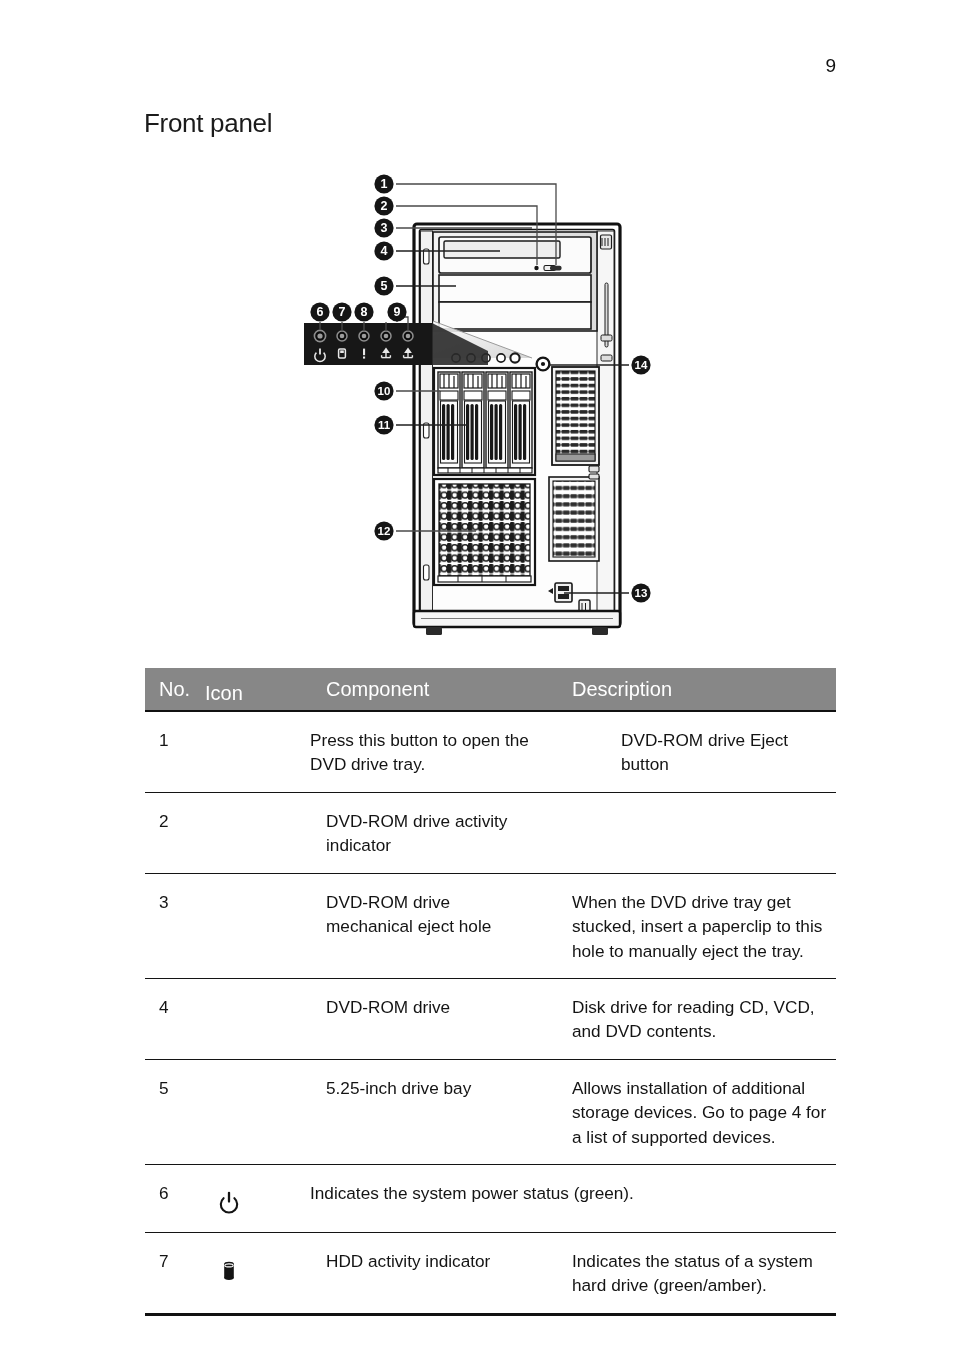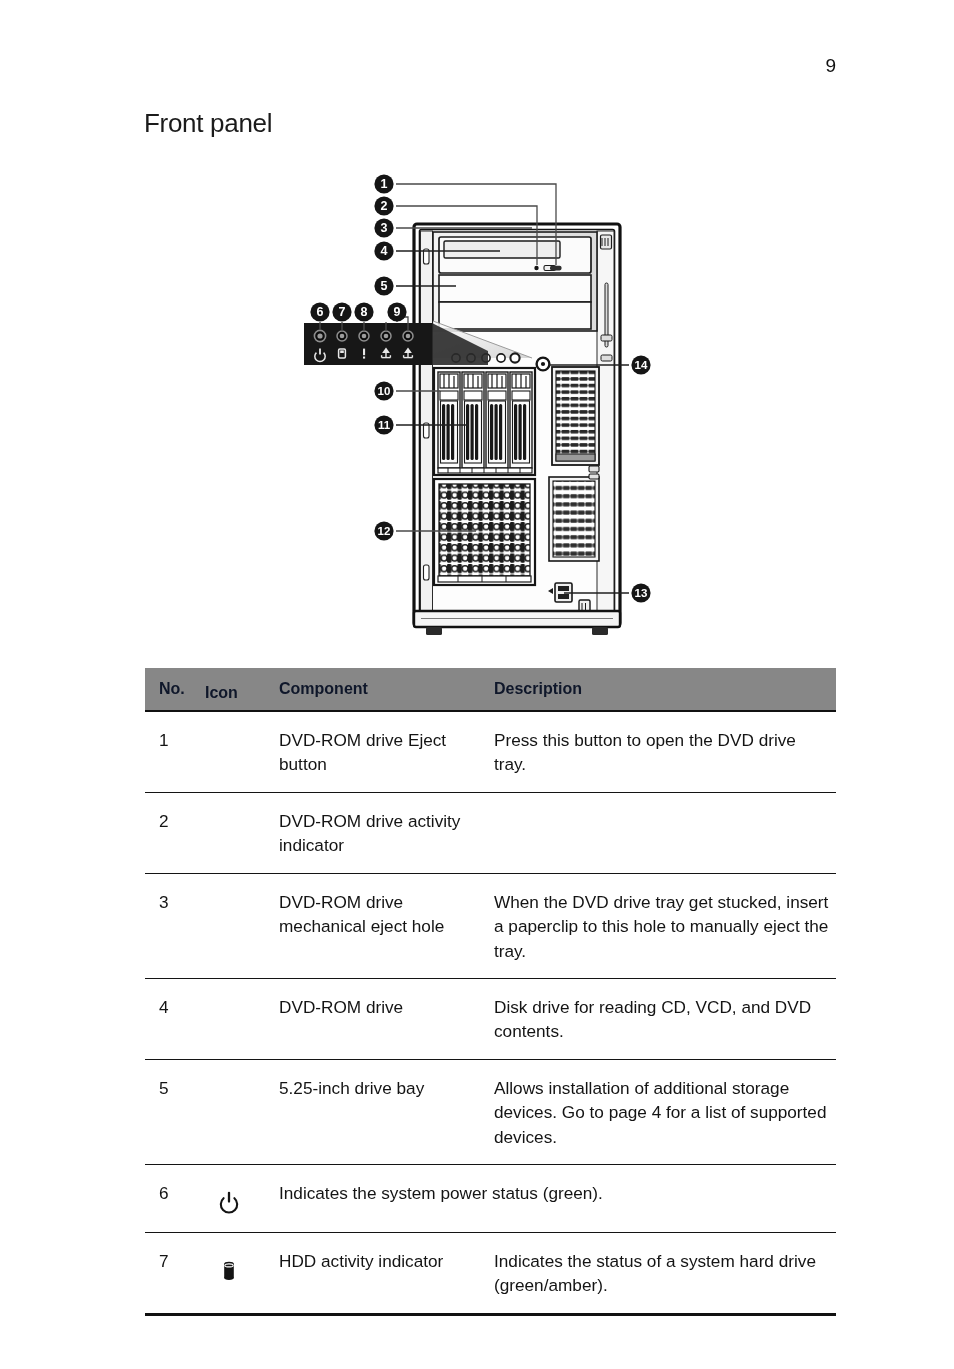--- a/index.html
+++ b/index.html
@@ -55,28 +55,28 @@
     width: 691px;
   }
   .thead {
     background: #878787;
     height: 44px;
     display: flex;
     align-items: center;
     border-bottom: 2.4px solid #111;
   }
   .thead .cell {
-    font-weight: bold;
-    font-size: 16px;
-    color: #0f172a;
+    font-weight: normal;
+    font-size: 20px;
+    color: #ffffff;
   }
   .c-no    { width: 60px;  padding-left: 14px; flex: 0 0 auto; }
   .c-icon  { width: 74px;  flex: 0 0 auto; margin-top: 8px; }
-  .c-comp  { width: 215px; flex: 0 0 auto; }
-  .c-desc  { flex: 1 1 auto; }
+  .c-comp  { width: 215px; flex: 0 0 auto; margin-left: 47px; }
+  .c-desc  { flex: 1 1 auto; margin-left: 31px; }
 
   .trow {
     display: flex;
     align-items: flex-start;
     border-bottom: 1.3px solid #141414;
     padding-top: 16px;
     padding-bottom: 15px;
     min-height: 62px;
   }
   .trow:last-child { border-bottom: 3px solid #111; }
@@ -454,22 +454,22 @@
     <div class="thead">
       <div class="cell c-no">No.</div>
       <div class="cell c-icon">Icon</div>
       <div class="cell c-comp">Component</div>
       <div class="cell c-desc">Description</div>
     </div>
 
     <div class="trow">
       <div class="cell c-no">1</div>
       <div class="cell c-icon icon-cell"></div>
+      <div class="cell c-desc">Press this button to open the DVD drive tray.</div>
       <div class="cell c-comp">DVD-ROM drive Eject button</div>
-      <div class="cell c-desc">Press this button to open the DVD drive tray.</div>
     </div>
 
     <div class="trow">
       <div class="cell c-no">2</div>
       <div class="cell c-icon icon-cell"></div>
       <div class="cell c-comp">DVD-ROM drive activity indicator</div>
     </div>
 
     <div class="trow">
       <div class="cell c-no">3</div>

